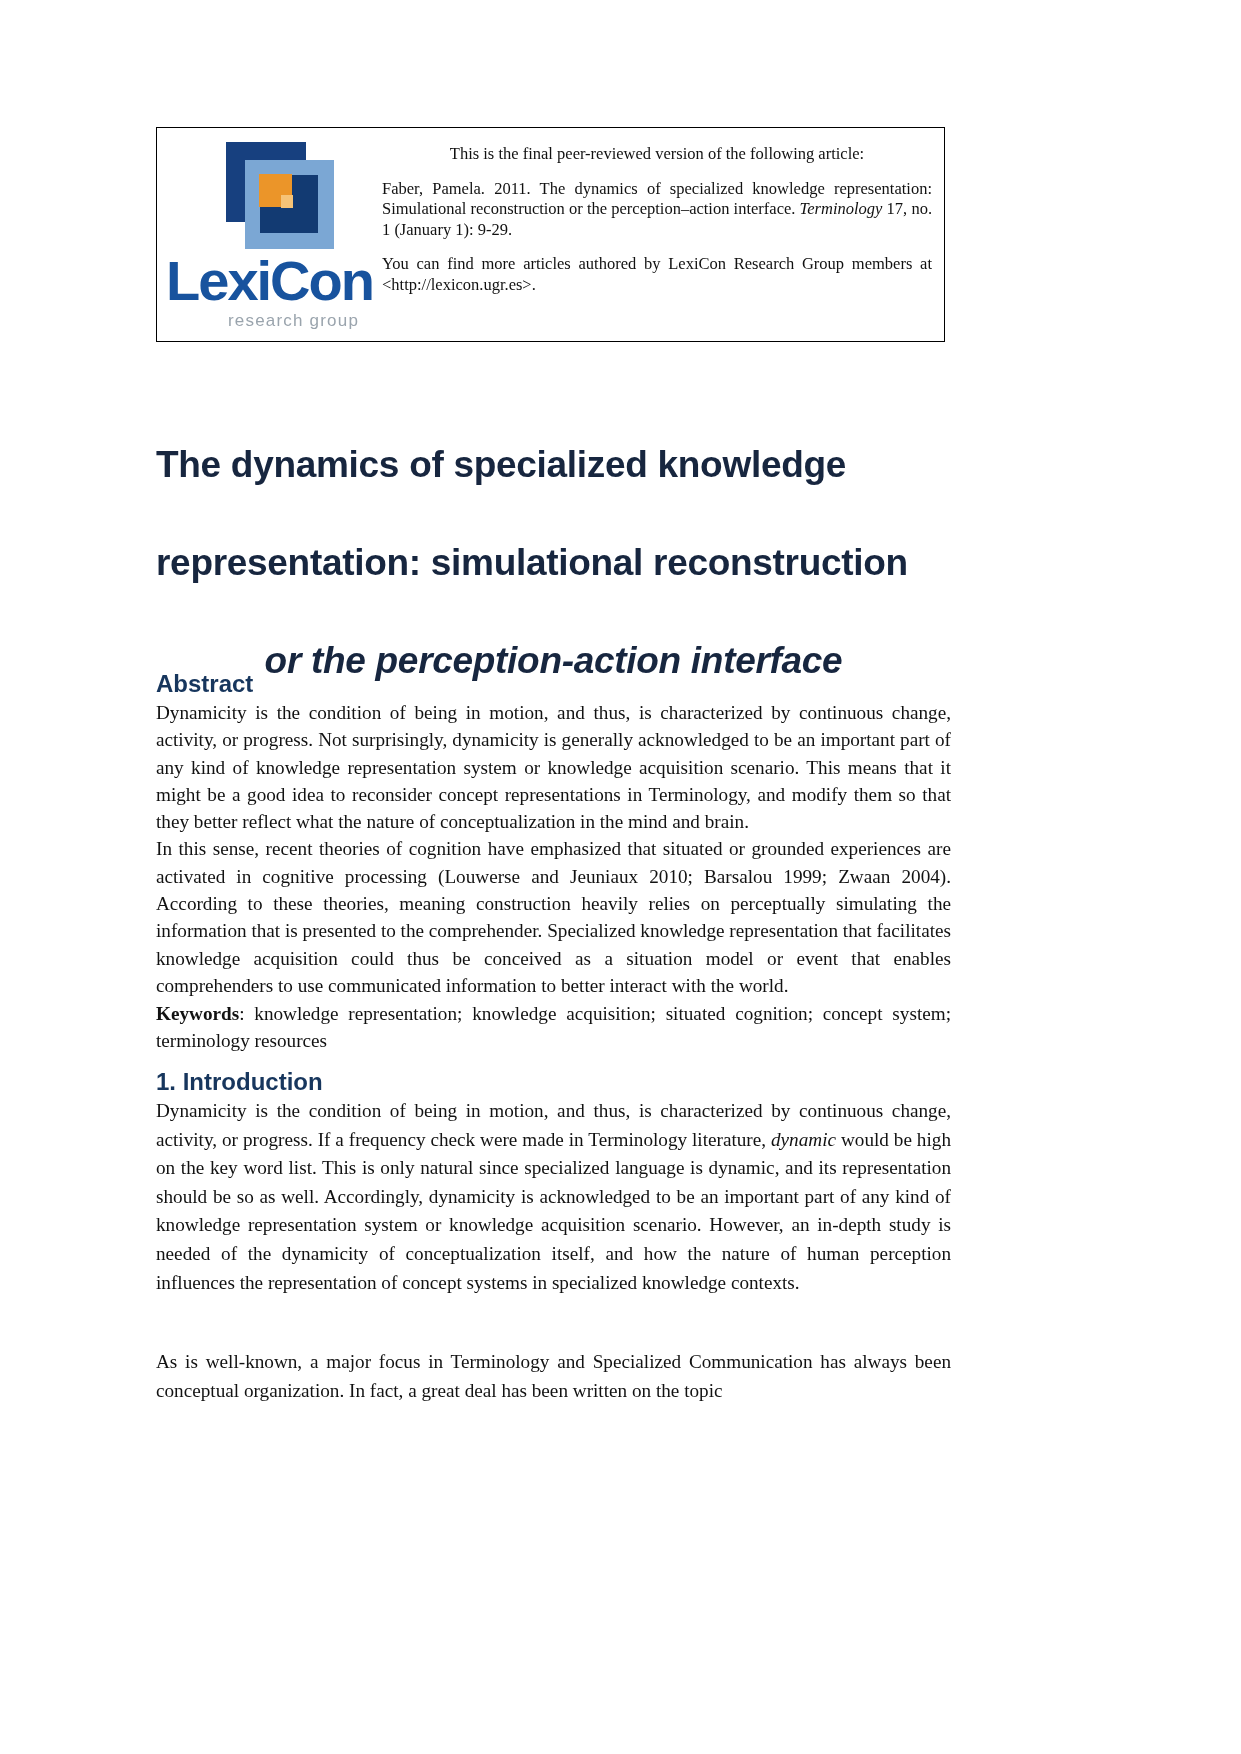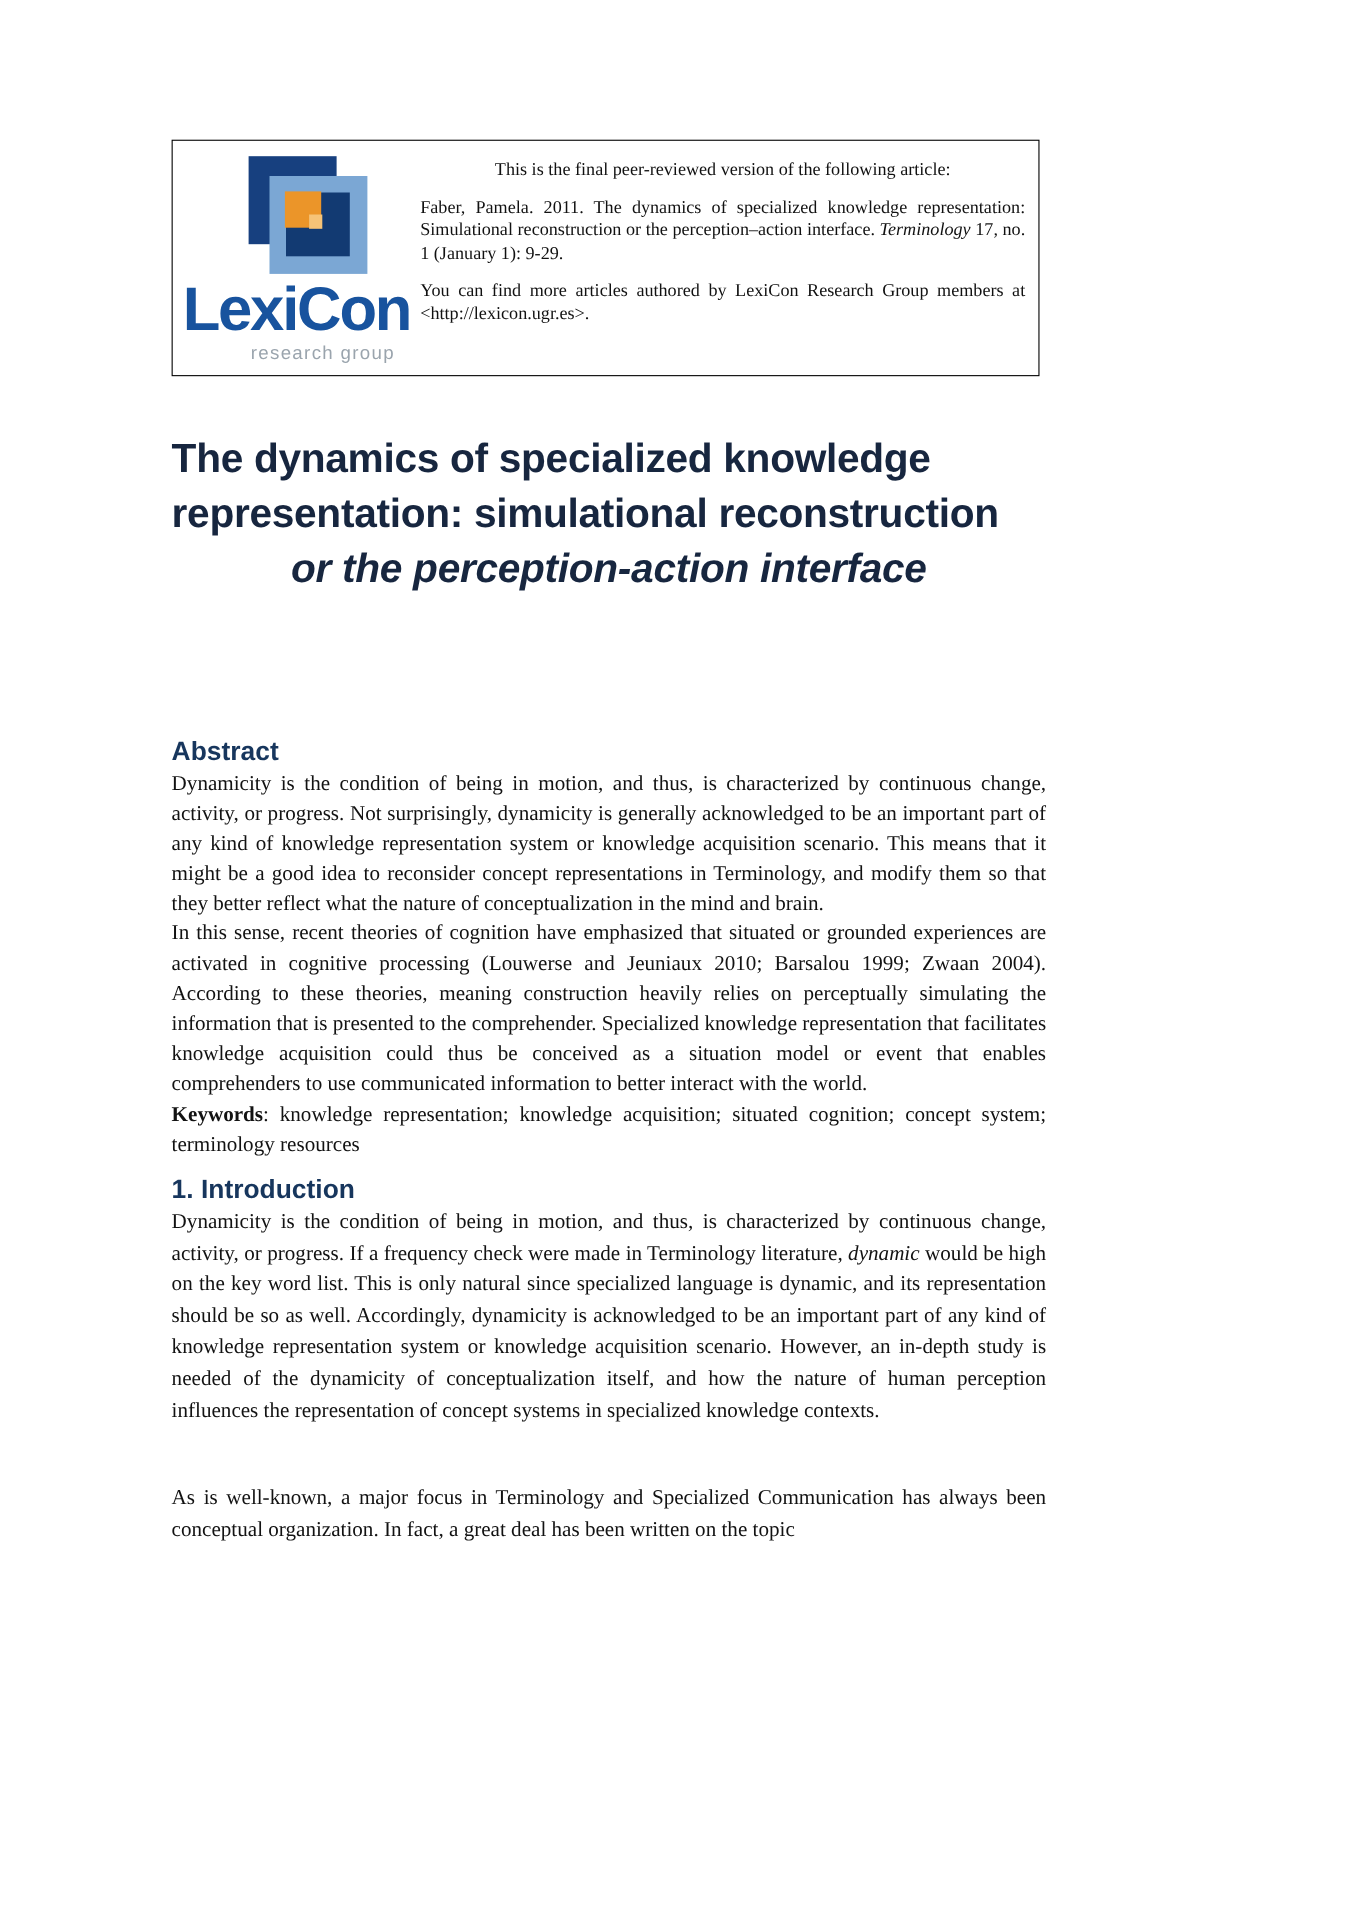--- a/index.html
+++ b/index.html
@@ -121,21 +121,21 @@
     top: 392px;
     width: 795px;
     font-family: "Liberation Sans", sans-serif;
     font-weight: bold;
     font-size: 37px;
     line-height: 50px;
     letter-spacing: -0.3px;
     color: #17263f;
     text-align: justify;
   }
-  .doc-title > span { display: block; }
+  .doc-title > span { display: block; margin-top: 48px; }
   .doc-title .last { text-align: center; font-style: italic; }
 
   
   .author-block {
     position: absolute;
     left: 156px;
     top: 573px;
     width: 600px;
   }
   .author-name {

